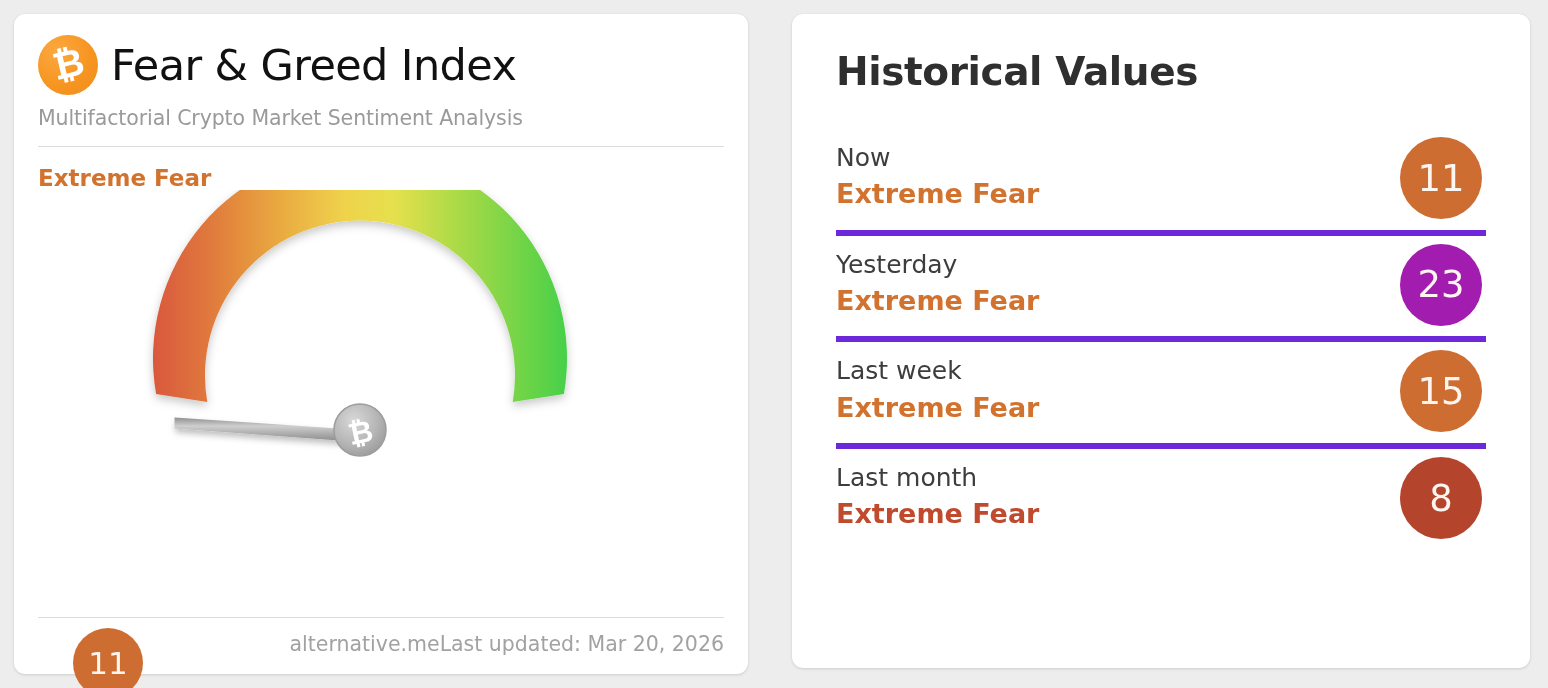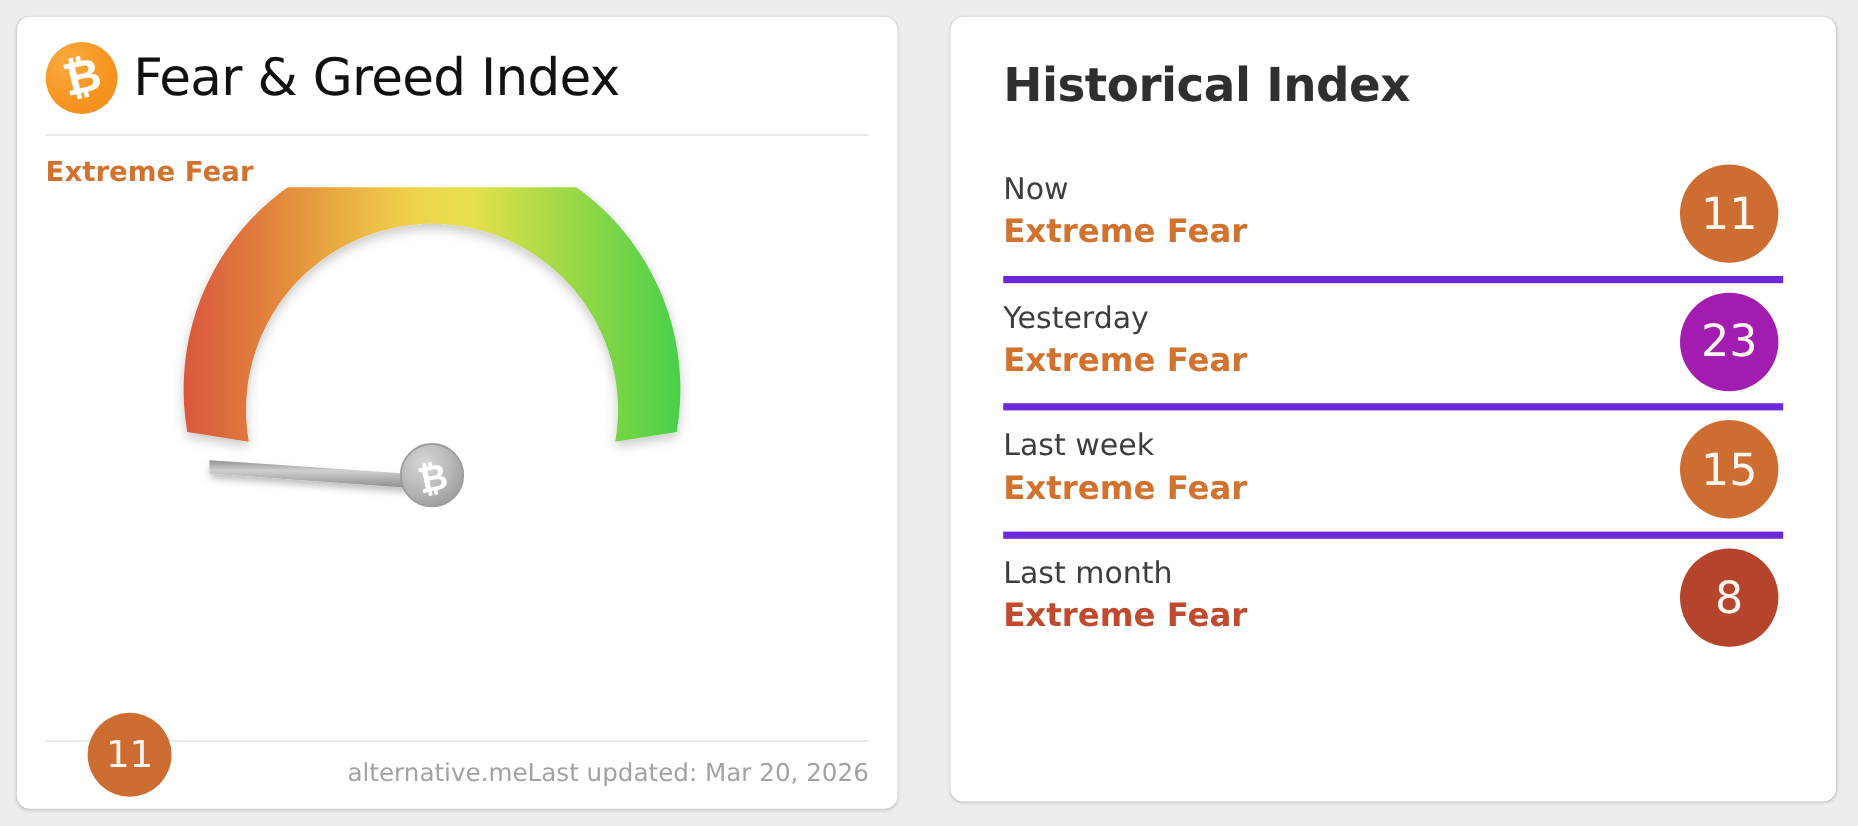--- a/index.html
+++ b/index.html
@@ -214,20 +214,21 @@
 
   <div class="card card-gauge">
 
     <div class="gauge-head">
       <div class="title-row">
         <div class="btc-logo">
           <span class="glyph">₿</span>
         </div>
         <div class="main-title">Fear &amp; Greed Index</div>
       </div>
+      <div class="subtitle">Multifactorial Crypto Market Sentiment Analysis</div>
       <div class="rule"></div>
     </div>
 
     <div class="now-block">
       <div class="now-value">Extreme Fear</div>
     </div>
 
     <div class="gauge-wrap">
       <svg class="gauge-svg" width="734" height="400" viewBox="0 0 734 400">
         <defs>
@@ -284,21 +285,21 @@
       <div class="rule"></div>
       <div class="foot-row">
         <span>alternative.me</span>
         <span>Last updated: Mar 20, 2026</span>
       </div>
     </div>
   </div>
 
   <div class="card card-history">
     <div class="hist-inner">
-      <div class="hist-title">Historical Index</div>
+      <div class="hist-title">Historical Values</div>
 
       <div class="hist-list">
 
         <div class="hist-row">
           <div class="hist-period">Now</div>
           <div class="hist-class" style="color:#d2722f">Extreme Fear</div>
           <div class="hist-badge" style="background:#cd6d32">11</div>
         </div>
 
         <div class="hist-row">

